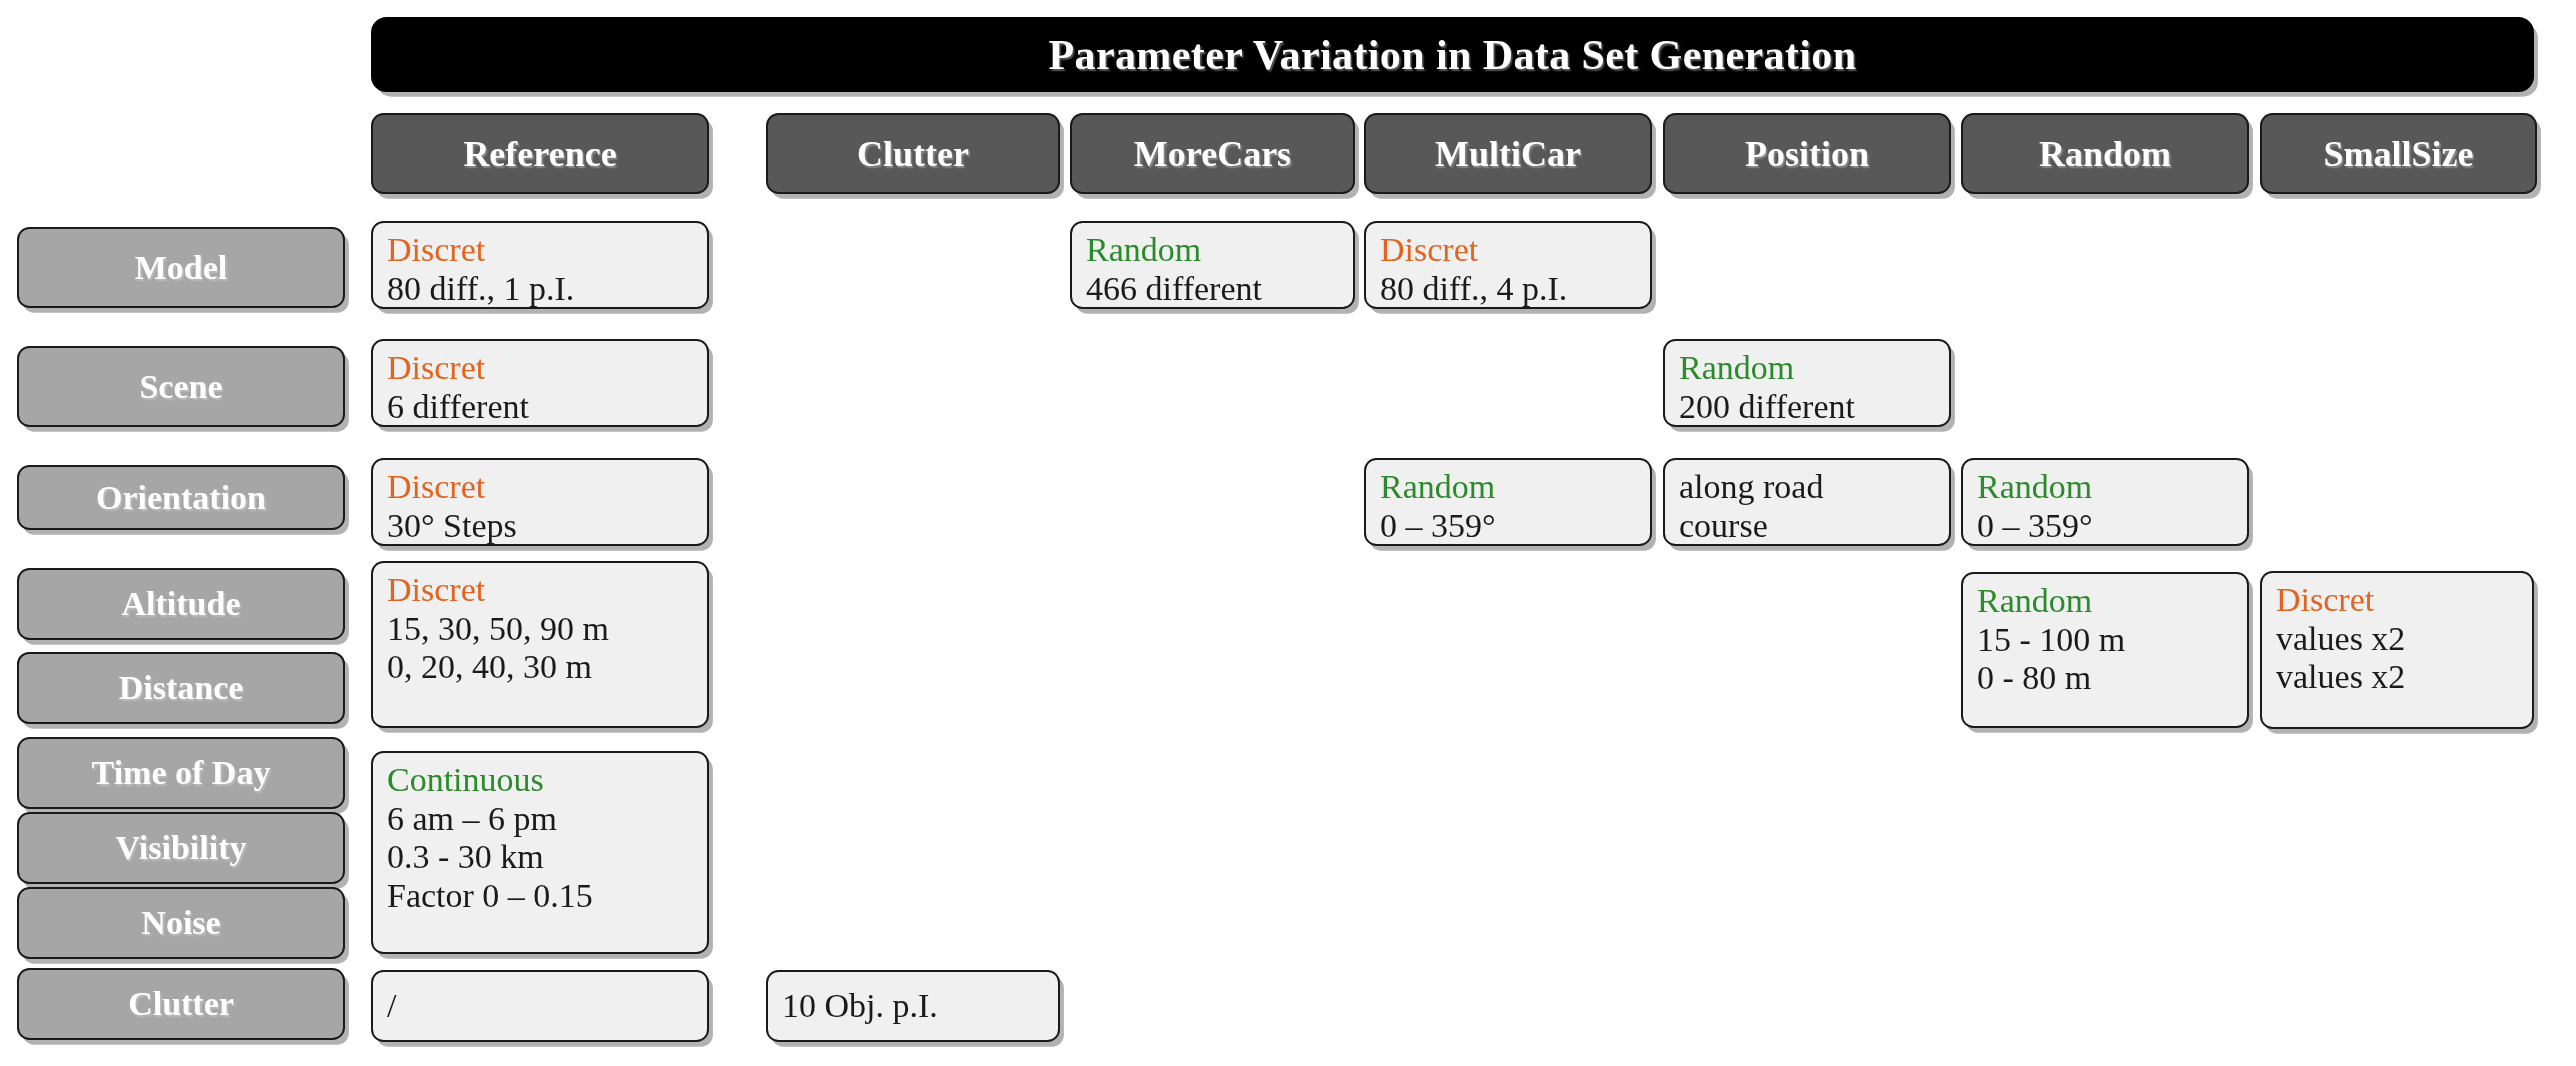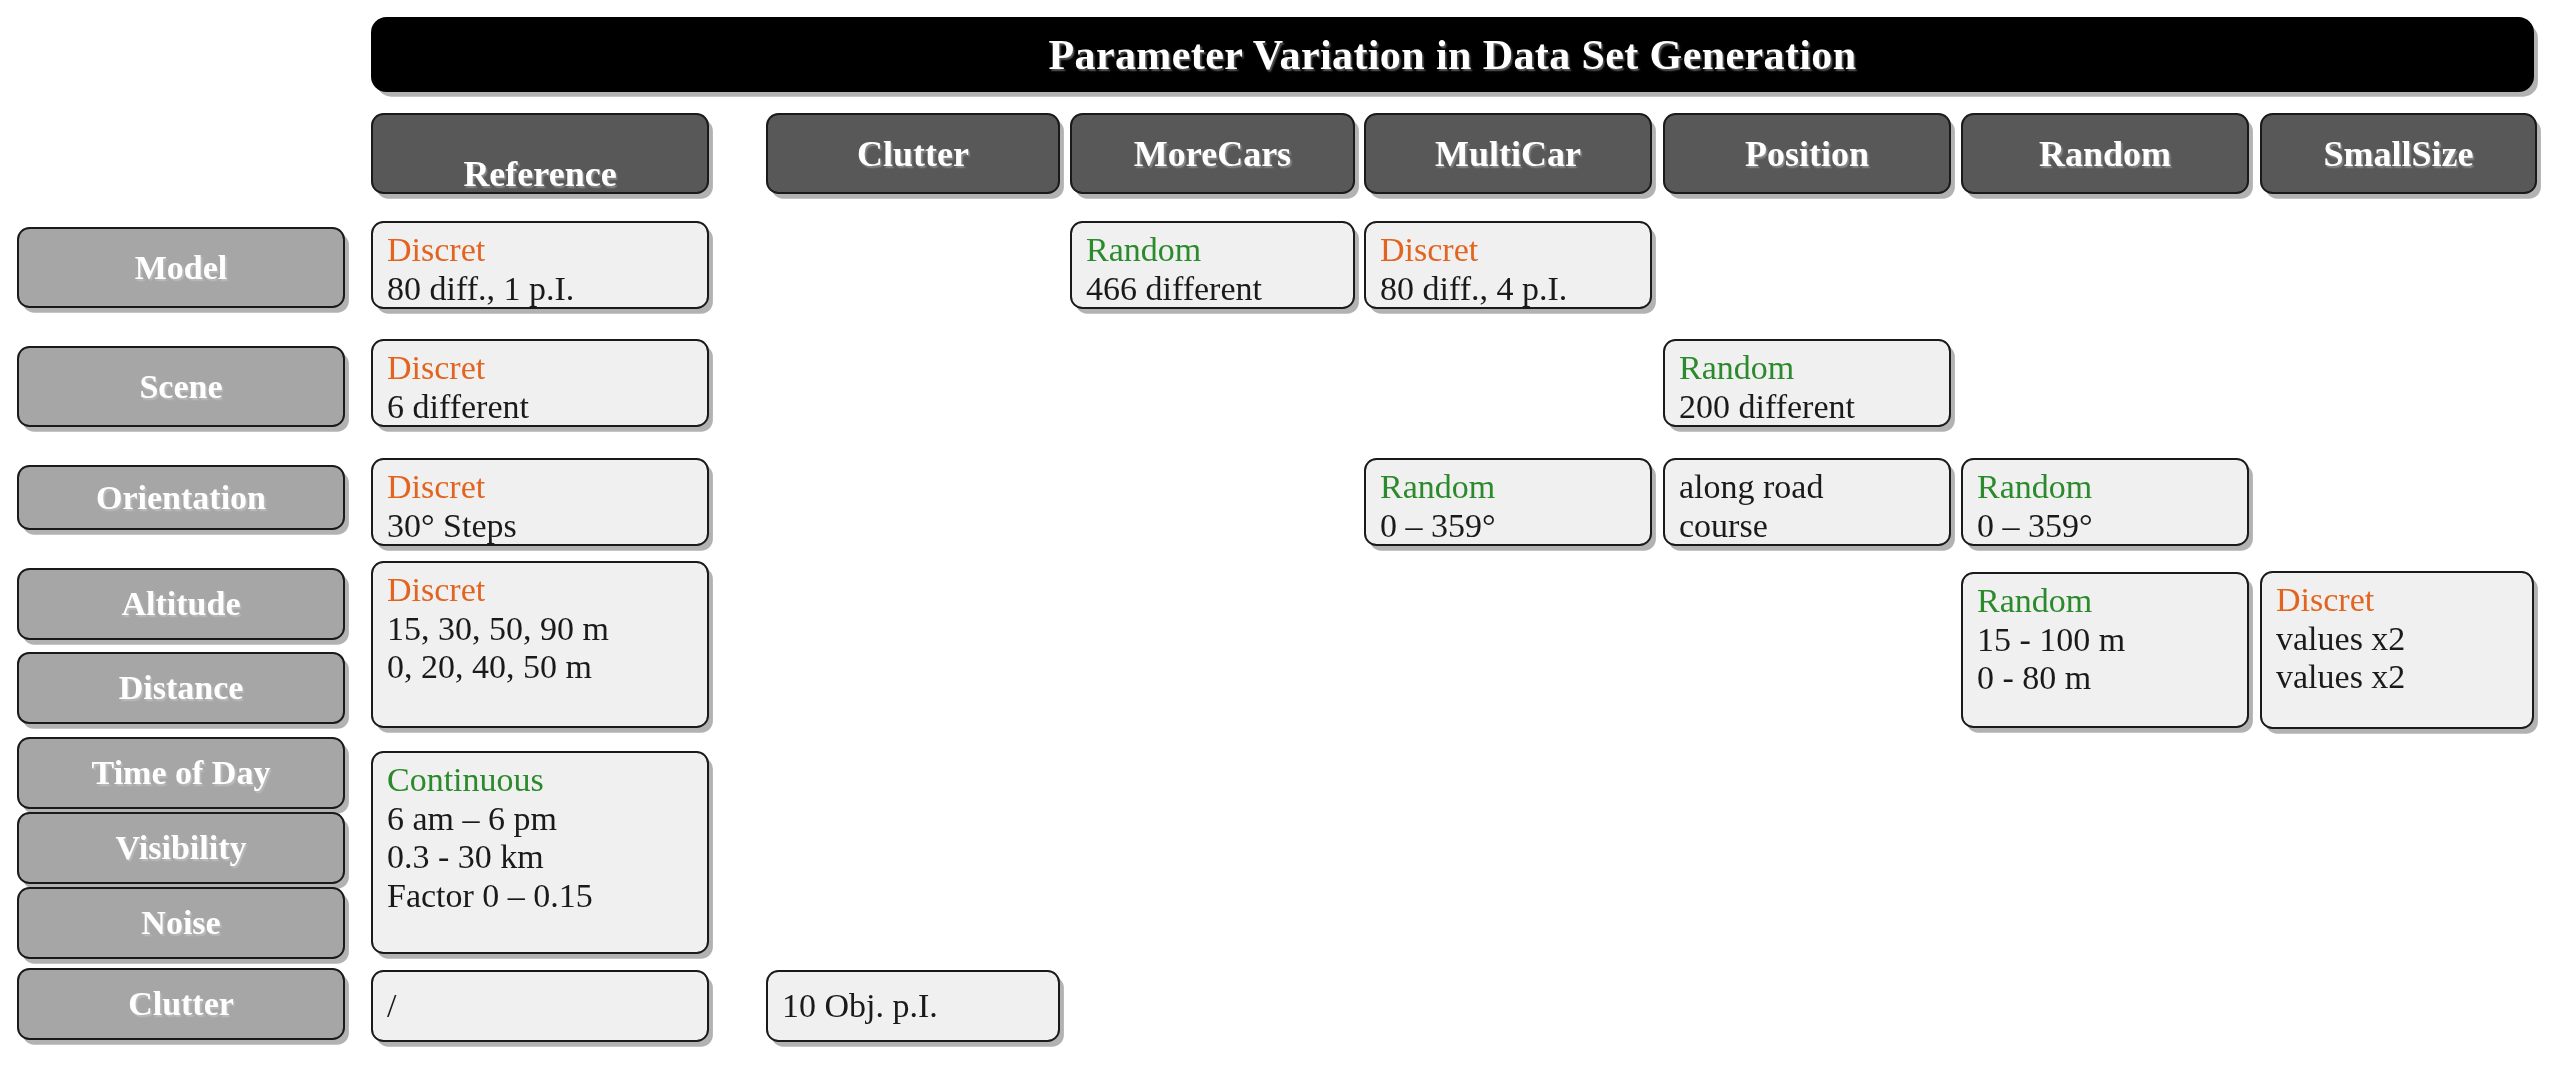--- a/index.html
+++ b/index.html
@@ -101,21 +101,21 @@
   .cell .ln.kind-continuous { color: #2b8a2b; }
   .cell.center-v { justify-content: center; }
 </style>
 </head>
 <body>
 
 <div class="box" id="title-bar">
   <span class="label">Parameter Variation in Data Set Generation</span>
 </div>
 
-<div class="box col-head" style="left:371px;width:338px;align-items:flex-end;">
+<div class="box col-head" style="left:371px;width:338px;">
   <span class="label">Reference</span>
 </div>
 <div class="box col-head" style="left:766px;width:294px;">
   <span class="label">Clutter</span>
 </div>
 <div class="box col-head" style="left:1070px;width:285px;">
   <span class="label">MoreCars</span>
 </div>
 <div class="box col-head" style="left:1364px;width:288px;">
   <span class="label">MultiCar</span>
@@ -193,21 +193,21 @@
   <span class="ln">course</span>
 </div>
 <div class="box cell" style="left:1961px;top:458px;width:288px;height:88px;">
   <span class="ln kind-random">Random</span>
   <span class="ln">0 – 359°</span>
 </div>
 
 <div class="box cell" style="left:371px;top:561px;width:338px;height:167px;">
   <span class="ln kind-discret">Discret</span>
   <span class="ln">15, 30, 50, 90 m</span>
-  <span class="ln">0, 20, 40, 50 m</span>
+  <span class="ln">0, 20, 40, 30 m</span>
 </div>
 <div class="box cell" style="left:1961px;top:572px;width:288px;height:156px;">
   <span class="ln kind-random">Random</span>
   <span class="ln">15 - 100 m</span>
   <span class="ln">0 - 80 m</span>
 </div>
 <div class="box cell" style="left:2260px;top:571px;width:274px;height:158px;">
   <span class="ln kind-discret">Discret</span>
   <span class="ln">values x2</span>
   <span class="ln">values x2</span>

